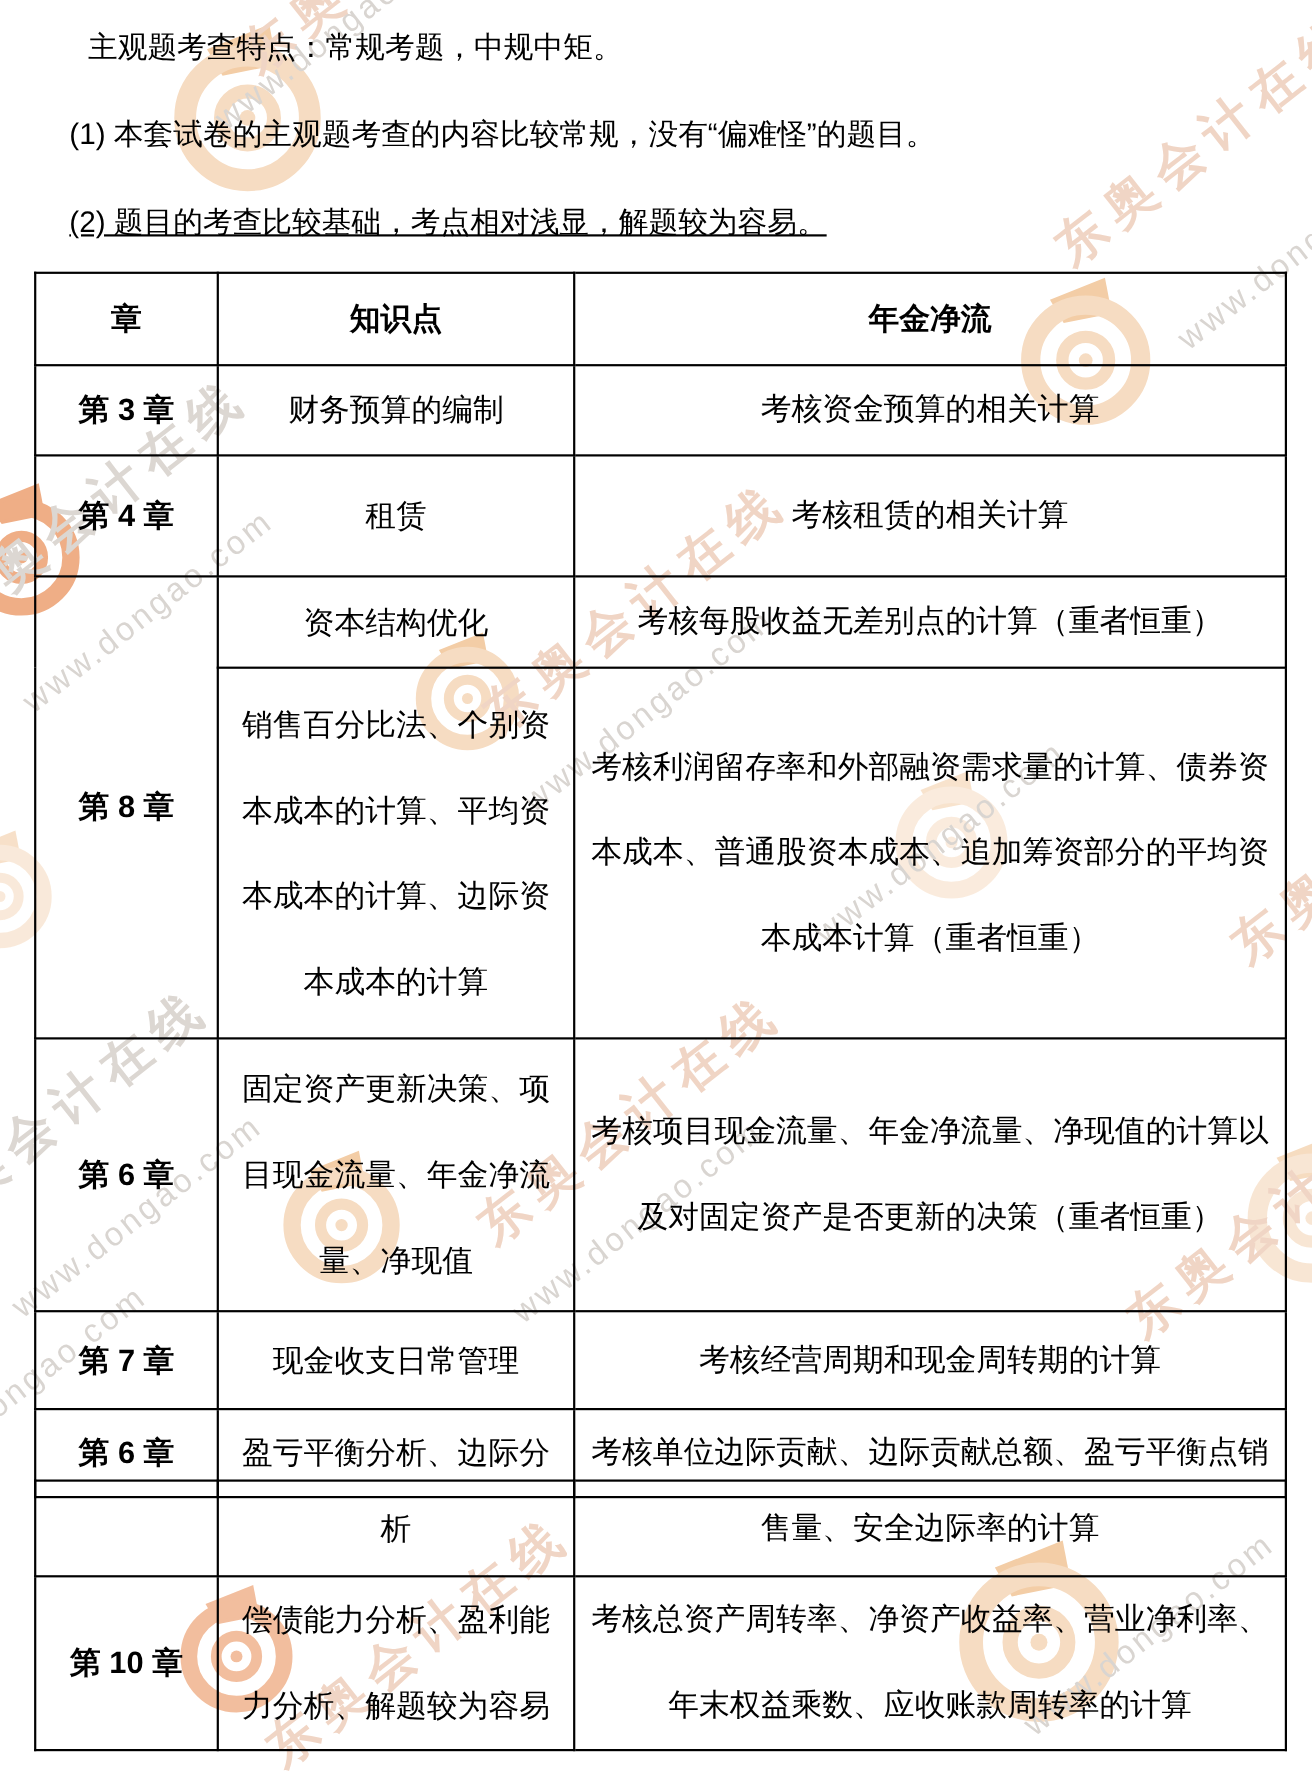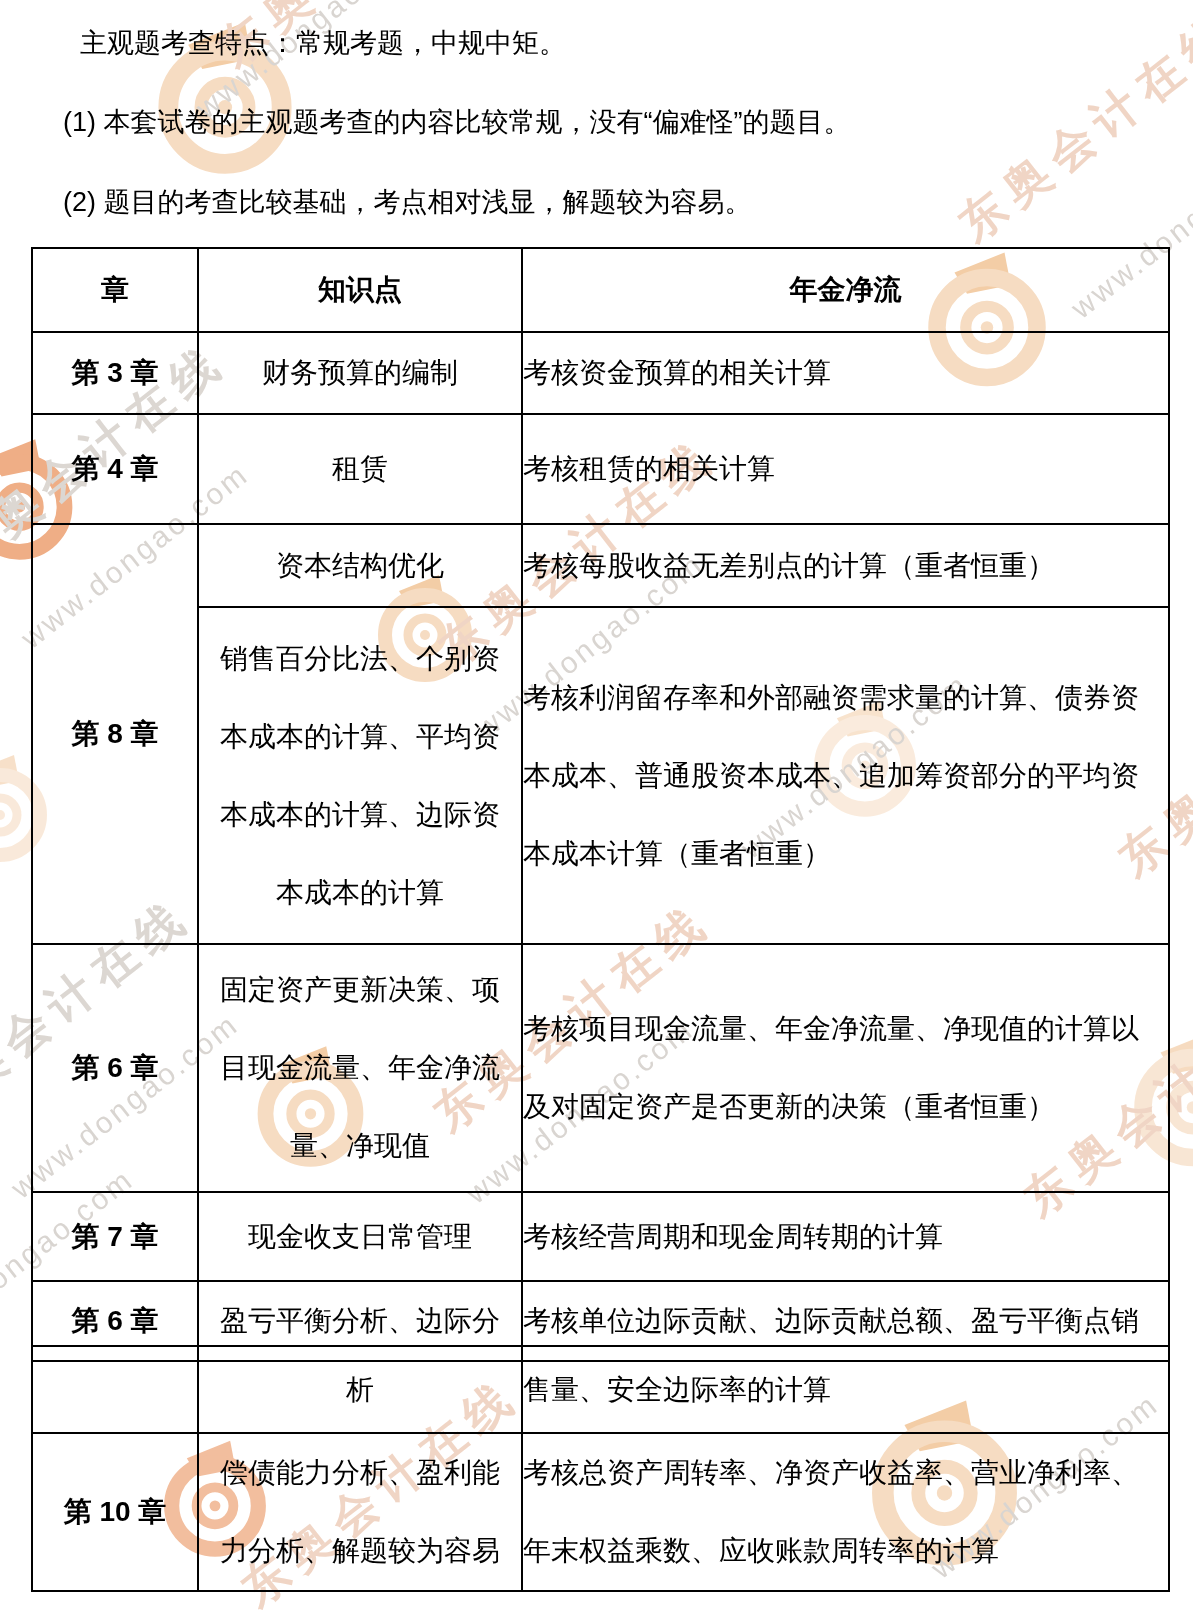--- a/index.html
+++ b/index.html
@@ -37,21 +37,21 @@
   
   .content{position:relative;z-index:1;}
   .para{
     position:absolute;
     font-size:27px;
     line-height:34px;
     white-space:nowrap;
   }
   .p1{left:46px;top:26px;margin-left:34px;}
   .p2{left:63px;top:105px;}
-  .p3{left:63px;top:185px;}
+  .p3{left:63px;top:185px;text-decoration:underline;}
   table.exam{
     position:absolute;
     left:31px;
     border-collapse:collapse;
     table-layout:fixed;
     width:1137px;
     background:transparent;
   }
   table.t1{top:247px;}
   table.t2{top:1345px;}
@@ -69,21 +69,21 @@
   }
   td.ch{
     font-weight:bold;
     text-align:center;
   }
   td.kp{
     text-align:center;
     white-space:pre-wrap;
   }
   td.ak{
-    text-align:left;
+    text-align:center;
     padding:0 10px 0 12px;
     white-space:pre-wrap;
     font-family:Liberation Serif, serif;
   }
   tr.h-hd{height:84px;}
   tr.h-r3{height:82px;}
   tr.h-r4{height:110px;}
   tr.h-r5a{height:83px;}
   tr.h-r5b{height:337px;}
   tr.h-r6{height:248px;}

